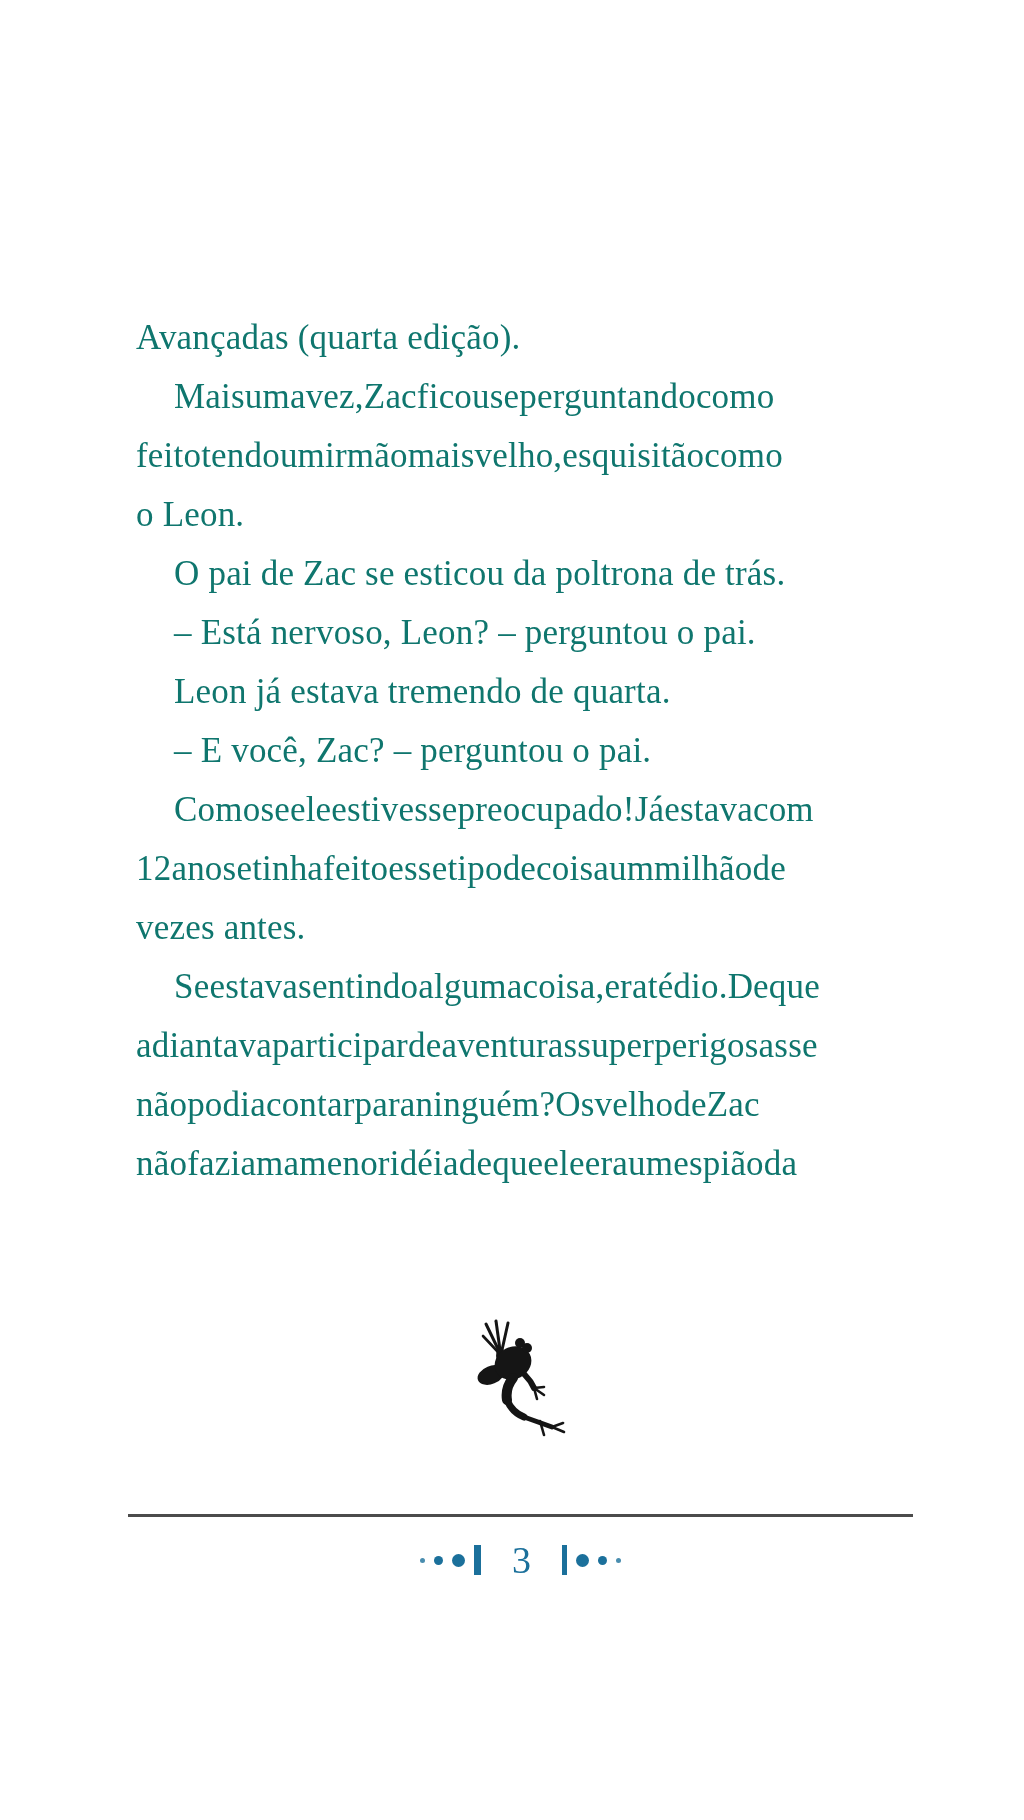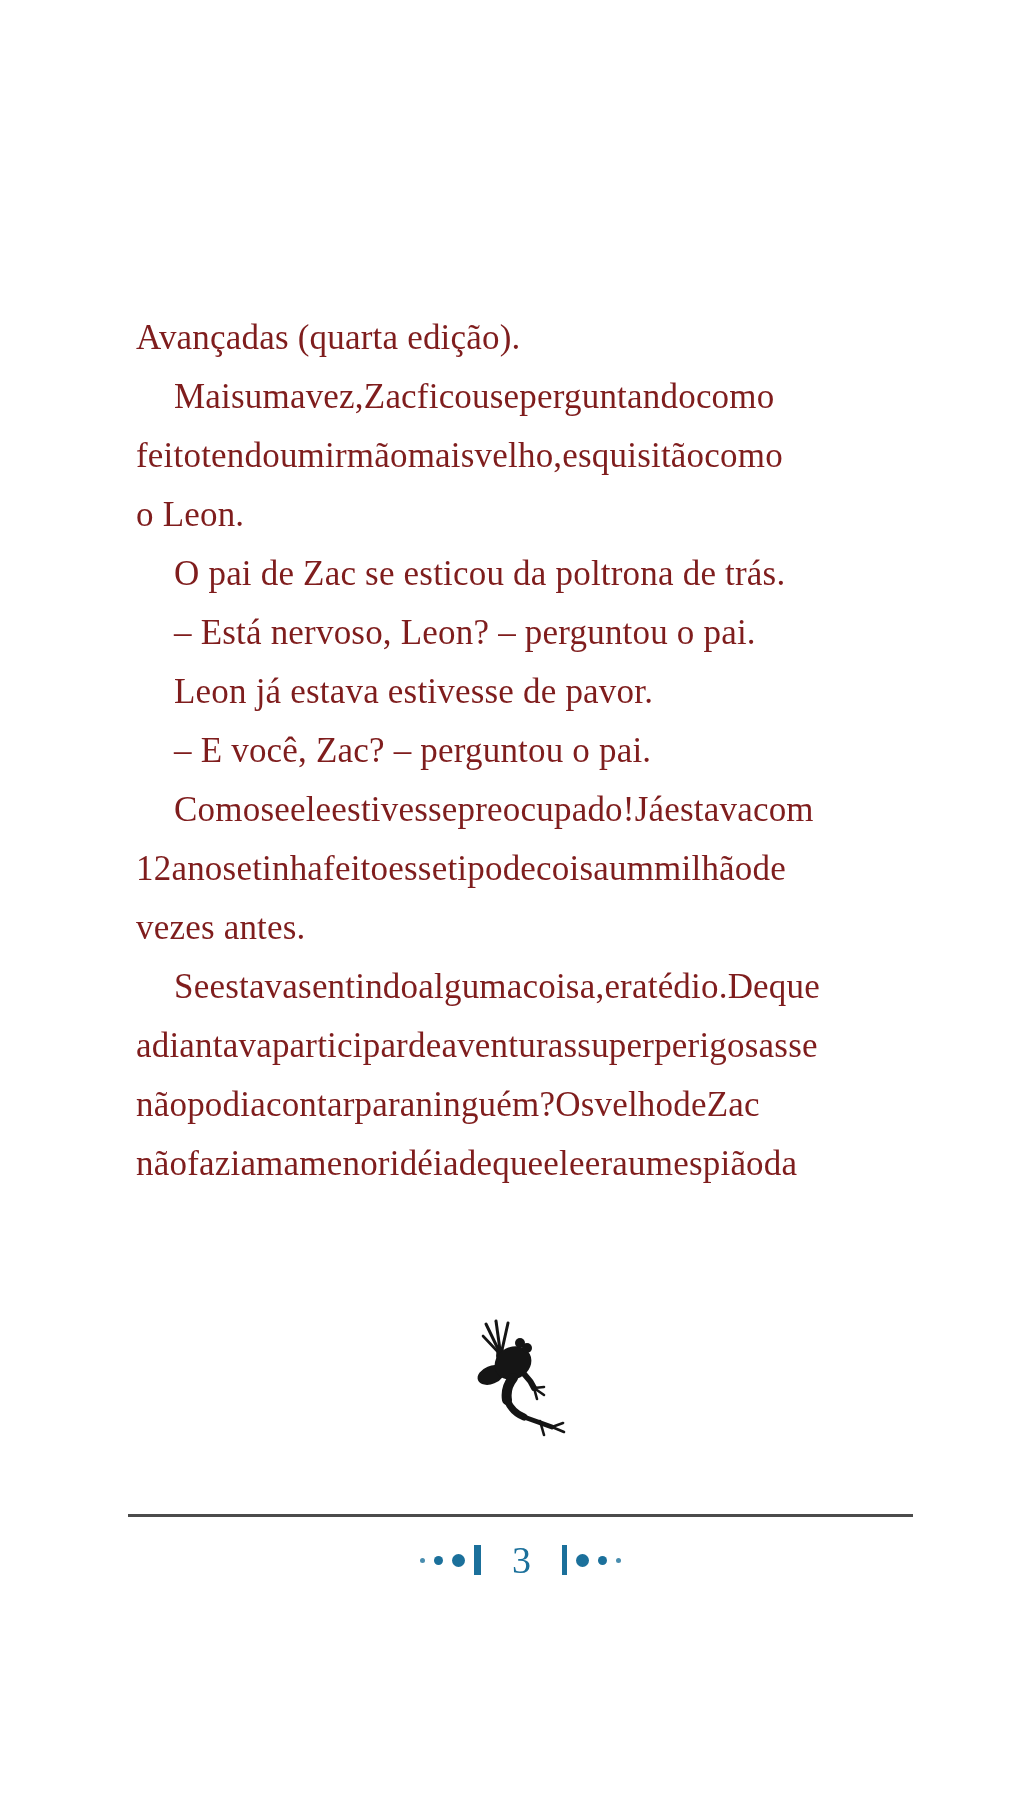--- a/index.html
+++ b/index.html
@@ -79,21 +79,21 @@
     font-size: 38px;
     line-height: 34px;
     margin: 0 22px;
   }
 </style>
 </head>
 <body>
 
 <div class="page">
 
-  <div class="text-block" style="color: #7f1d1d;">
+  <div class="text-block" style="color: #0f766e;">
       <div class="line end">Avançadas (quarta edição).</div>
       <div class="line fill" style="padding-left: 38px;">
         <span>Mais</span>
         <span>uma</span>
         <span>vez,</span>
         <span>Zac</span>
         <span>ficou</span>
         <span>se</span>
         <span>perguntando</span>
         <span>como</span>
@@ -104,21 +104,21 @@
         <span>um</span>
         <span>irmão</span>
         <span>mais</span>
         <span>velho,</span>
         <span>esquisitão</span>
         <span>como</span>
       </div>
       <div class="line end">o Leon.</div>
       <div class="line end" style="text-indent: 38px;">O pai de Zac se esticou da poltrona de trás.</div>
       <div class="line end" style="text-indent: 38px;">– Está nervoso, Leon? – perguntou o pai.</div>
-      <div class="line end" style="text-indent: 38px;">Leon já estava estivesse de pavor.</div>
+      <div class="line end" style="text-indent: 38px;">Leon já estava tremendo de quarta.</div>
       <div class="line end" style="text-indent: 38px;">– E você, Zac? – perguntou o pai.</div>
       <div class="line fill" style="padding-left: 38px;">
         <span>Como</span>
         <span>se</span>
         <span>ele</span>
         <span>estivesse</span>
         <span>preocupado!</span>
         <span>Já</span>
         <span>estava</span>
         <span>com</span>

